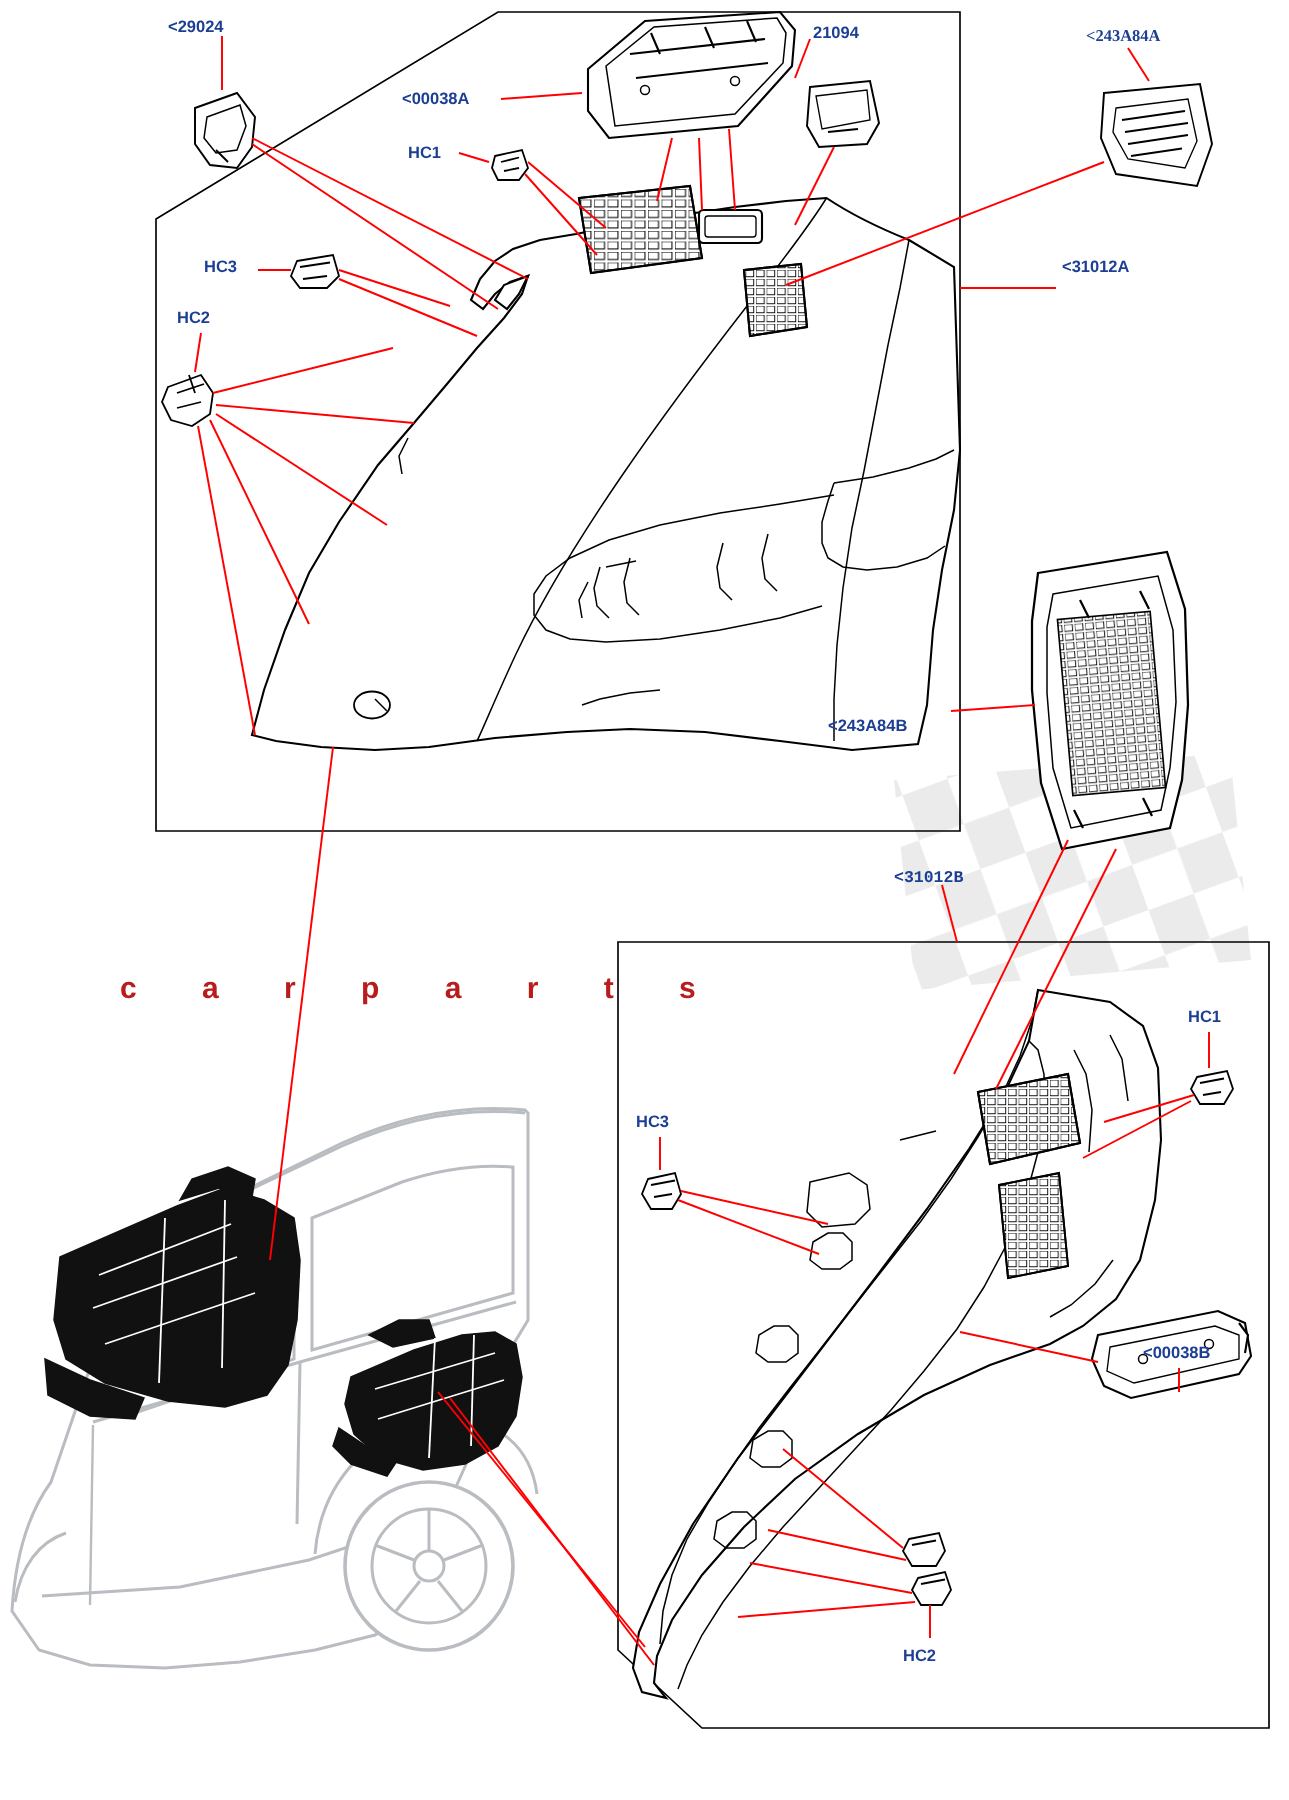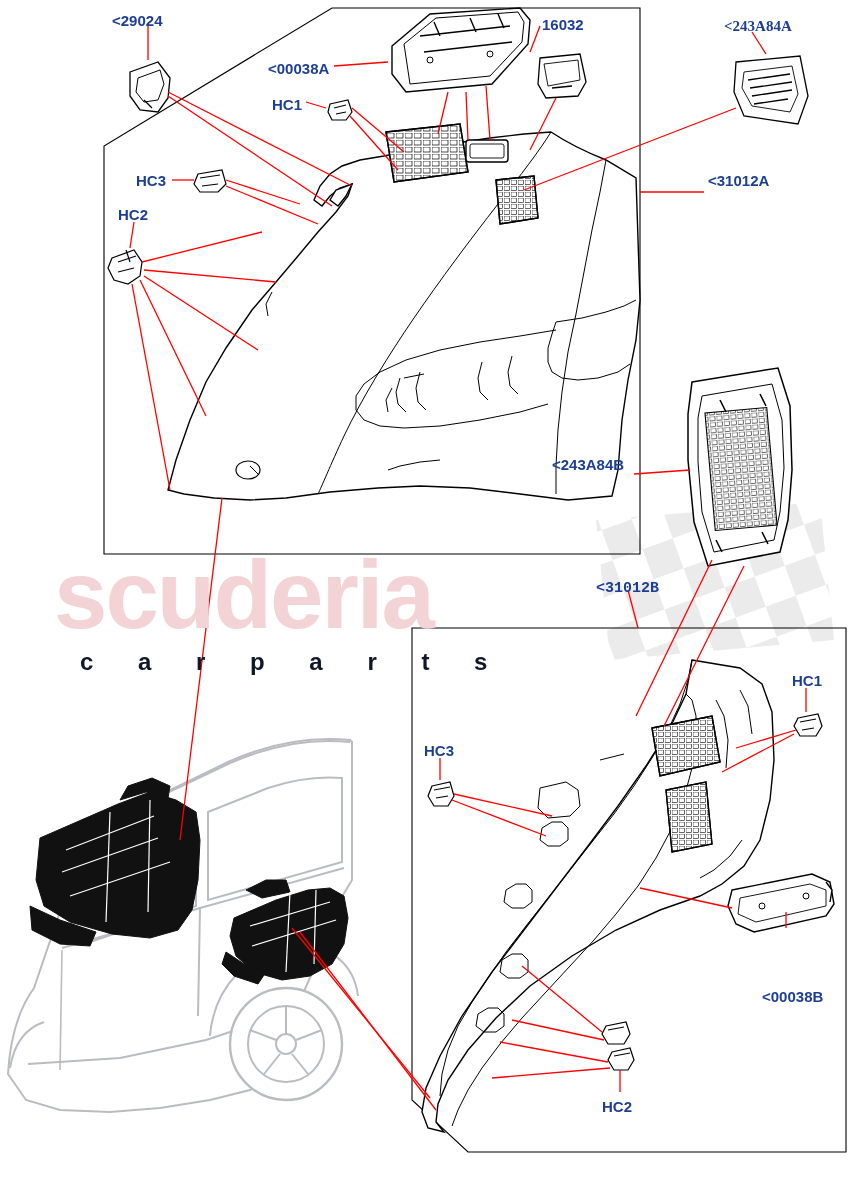--- a/index.html
+++ b/index.html
@@ -22,21 +22,21 @@
   }
   #svgroot {
     position: absolute;
     left: 0; top: 0;
     width: 859px;
     height: 1200px;
   }
   .lbl {
     position: absolute;
     font-family: "Liberation Sans", sans-serif;
-    font-size: 15px;
+    font-size: 11px;
     font-weight: bold;
     color: #1c3f94;
     white-space: nowrap;
     letter-spacing: 0px;
   }
   .watermark-text {
     position: absolute;
     left: 54px;
     top: 540px;
     font-family: "Liberation Sans", sans-serif;
@@ -44,23 +44,23 @@
     font-weight: bold;
     color: #f4d3d6;
     letter-spacing: -2px;
     user-select: none;
   }
   .watermark-sub {
     position: absolute;
     left: 80px;
     top: 648px;
     font-family: "Liberation Sans", sans-serif;
-    font-size: 24px;
+    font-size: 20px;
     font-weight: bold;
-    color: #0f172a;
+    color: #b91c1c;
     letter-spacing: 19px;
     user-select: none;
   }
 </style>
 </head>
 <body>
 
 <div id="stage">
 
   <svg id="svgroot" viewBox="0 0 859 1200">
@@ -394,31 +394,30 @@
       <path d="M608,1062 L500,1042"></path>
       <path d="M610,1068 L492,1078"></path>
 
       <path d="M222,498 L180,840"></path>
 
       <path d="M436,1110 L300,932"></path>
       <path d="M430,1098 L292,928"></path>
     </g>
   </svg>
 
-  <div class="watermark-text">scuderia</div>
   <div class="watermark-sub">c a r   p a r t s</div>
 
   <div class="lbl" style="left:112px; top:12px;">&lt;29024</div>
-  <div class="lbl" style="left:542px; top:16px;">16032</div>
+  <div class="lbl" style="left:542px; top:16px;">21094</div>
   <div class="lbl" style="left:724px; top:18px;font-family:Liberation Serif, serif;">&lt;243A84A</div>
   <div class="lbl" style="left:268px; top:60px;">&lt;00038A</div>
   <div class="lbl" style="left:272px; top:96px;">HC1</div>
   <div class="lbl" style="left:136px; top:172px;">HC3</div>
   <div class="lbl" style="left:118px; top:206px;">HC2</div>
   <div class="lbl" style="left:708px; top:172px;">&lt;31012A</div>
-  <div class="lbl" style="left:552px; top:456px;">&lt;243A84B</div>
+  <div class="lbl" style="left:552px; top:478px;">&lt;243A84B</div>
   <div class="lbl" style="left:596px; top:580px;font-family:Liberation Mono, monospace;">&lt;31012B</div>
   <div class="lbl" style="left:792px; top:672px;">HC1</div>
   <div class="lbl" style="left:424px; top:742px;">HC3</div>
-  <div class="lbl" style="left:762px; top:988px;">&lt;00038B</div>
+  <div class="lbl" style="left:762px; top:896px;">&lt;00038B</div>
   <div class="lbl" style="left:602px; top:1098px;">HC2</div>
 
 </div>
 
 </body></html>

